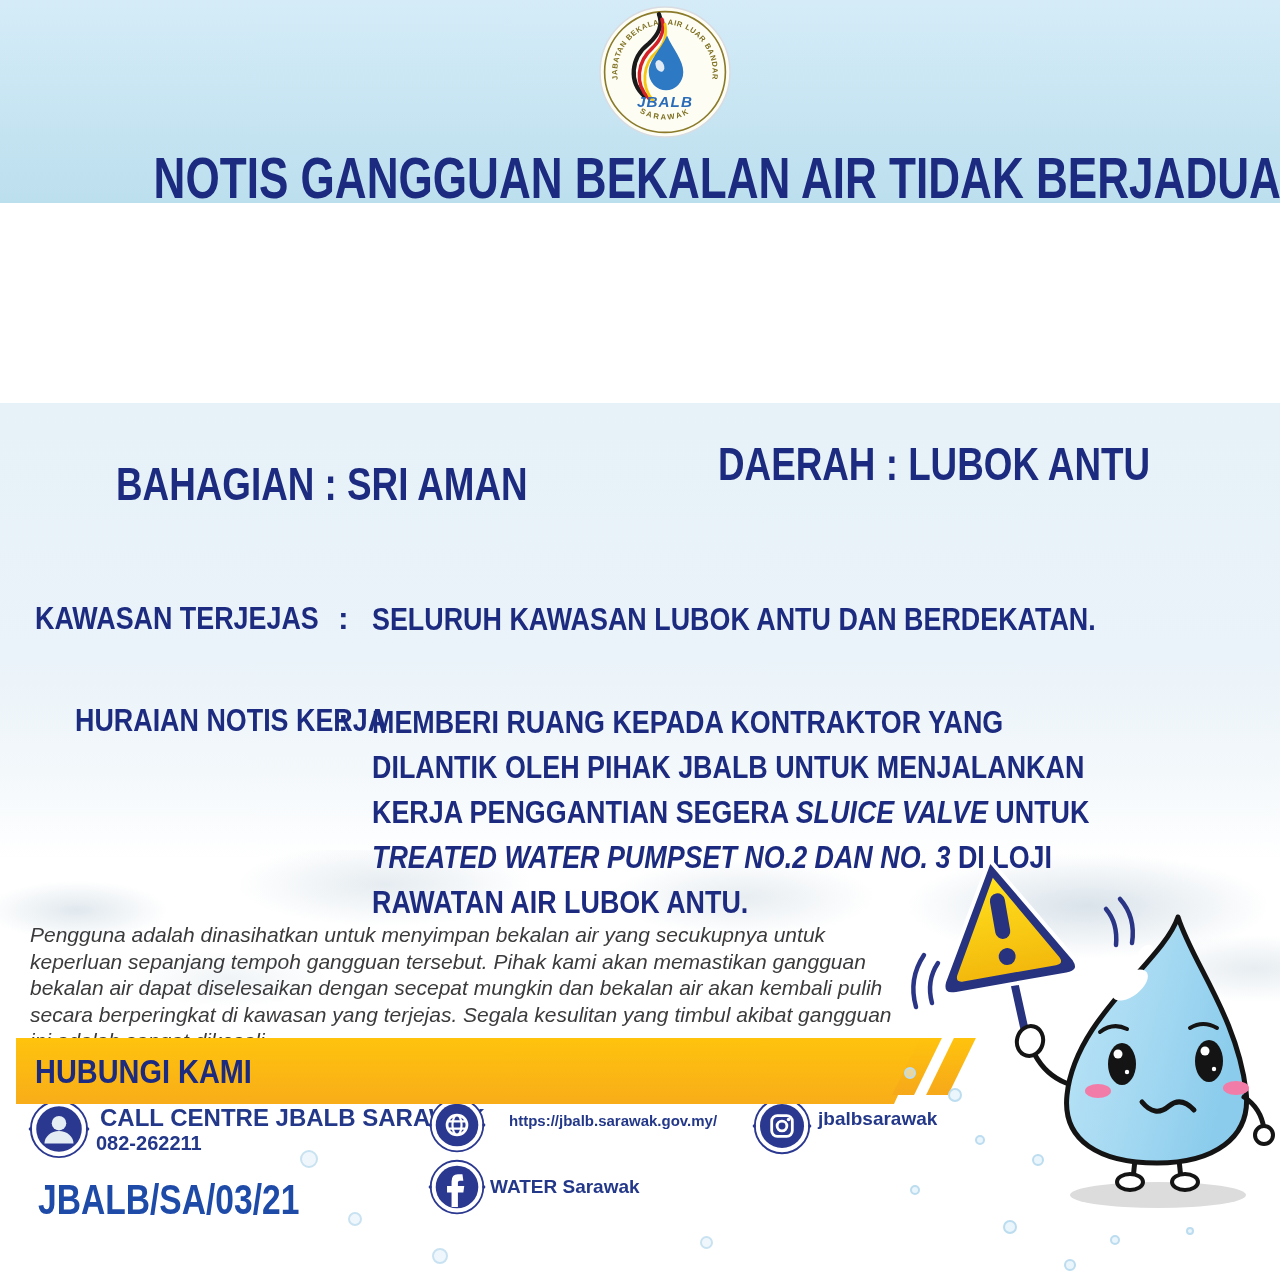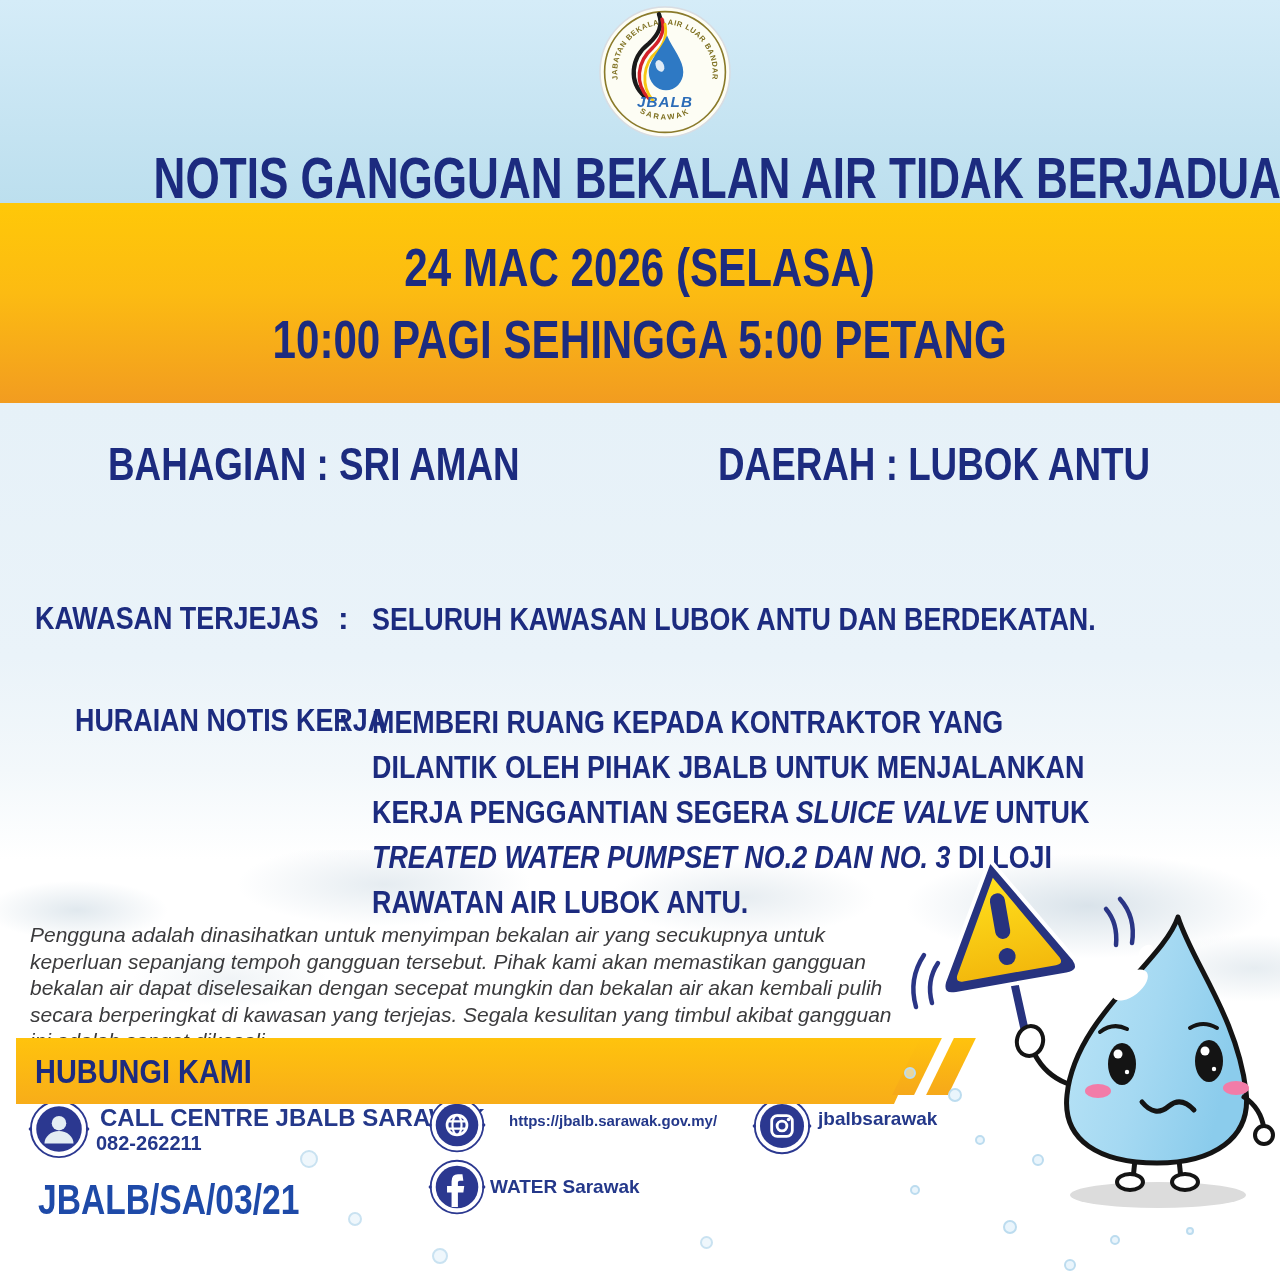--- a/index.html
+++ b/index.html
@@ -31,21 +31,21 @@
         radial-gradient(190px 55px at 58% 22%,rgba(182,200,213,.33),transparent 70%),
         radial-gradient(260px 75px at 85% 26%,rgba(165,188,205,.42),transparent 70%),
         radial-gradient(160px 48px at 98% 55%,rgba(185,203,215,.35),transparent 70%),
         radial-gradient(140px 40px at 18% 60%,rgba(200,214,224,.28),transparent 70%);}
 
   .navy{color:#1c2b7f;font-weight:700;}
   .cond{display:inline-block;transform:scaleX(0.84);transform-origin:0 50%;white-space:nowrap;}
 
   .region-item{position:absolute;top:437px;font-size:46px;}
   .region-item .cond{transform:scaleX(0.80);}
-  .r-bahagian{left:108px;} .r-daerah{left:718px;}
+  .r-bahagian{left:116px;margin-top:20px;} .r-daerah{left:718px;}
 
   .lbl{position:absolute;left:35px;font-size:32px;}
   .colon{position:absolute;left:338px;font-size:32px;}
   .val-one{position:absolute;left:372px;font-size:32px;}
   .val-block{position:absolute;left:372px;width:908px;font-size:32px;line-height:45px;
              color:#1c2b7f;font-weight:700;transform:scaleX(0.84);transform-origin:0 0;}
   .it{font-style:italic;}
 
   .advisory{position:absolute;left:30px;top:922px;width:884px;margin:0;
             font-size:21px;line-height:26.5px;font-style:italic;color:#3b3b3d;font-weight:400;}
@@ -95,24 +95,20 @@
         <path d="M54,94 C42,80 44,58 58,46 C66,38 68,29 66,19" fill="none" stroke="#f6c614" stroke-width="2.8" stroke-linecap="round"></path>
       </g>
 
       <path d="M68,30 C62,44 50,54 50,66 a17,18 0 0 0 34,0 C84,54 74,44 68,30 Z" fill="#2e79c4"></path>
       <ellipse cx="61" cy="60" rx="4" ry="6" fill="#ffffff" opacity="0.85" transform="rotate(-25 61 60)"></ellipse>
       <text x="66" y="100" text-anchor="middle" font-size="15" font-weight="700" font-style="italic" fill="#2b6cb8" letter-spacing="1">JBALB</text>
     </svg>
     <div class="title">NOTIS GANGGUAN BEKALAN AIR TIDAK BERJADUAL</div>
   </div>
 
-  <div class="gold">
-    <div class="ln">24 MAC 2026 (SELASA)</div>
-    <div class="ln">10:00 PAGI SEHINGGA 5:00 PETANG</div>
-  </div>
 
   <div class="mid"></div>
   <div class="splash"></div>
 
   <div class="region-item r-bahagian navy">
     <span class="cond"><span>BAHAGIAN</span>
     <span>:</span>
     <span>SRI AMAN</span></span>
   </div>
   <div class="region-item r-daerah navy">

